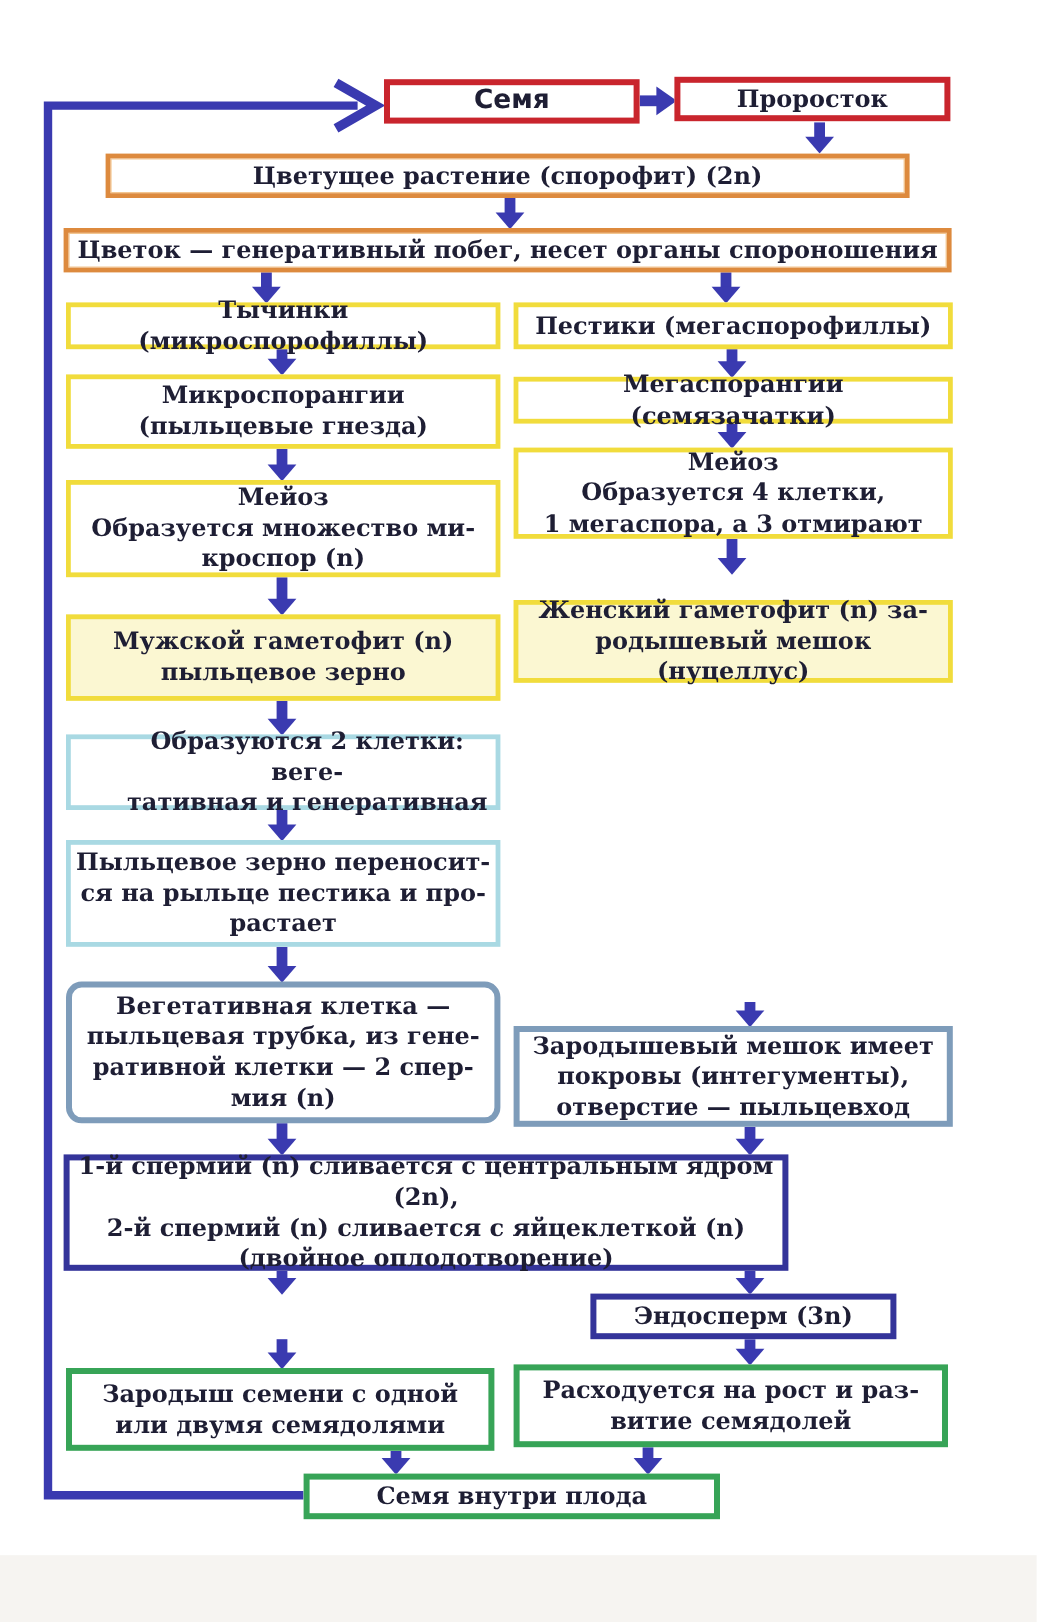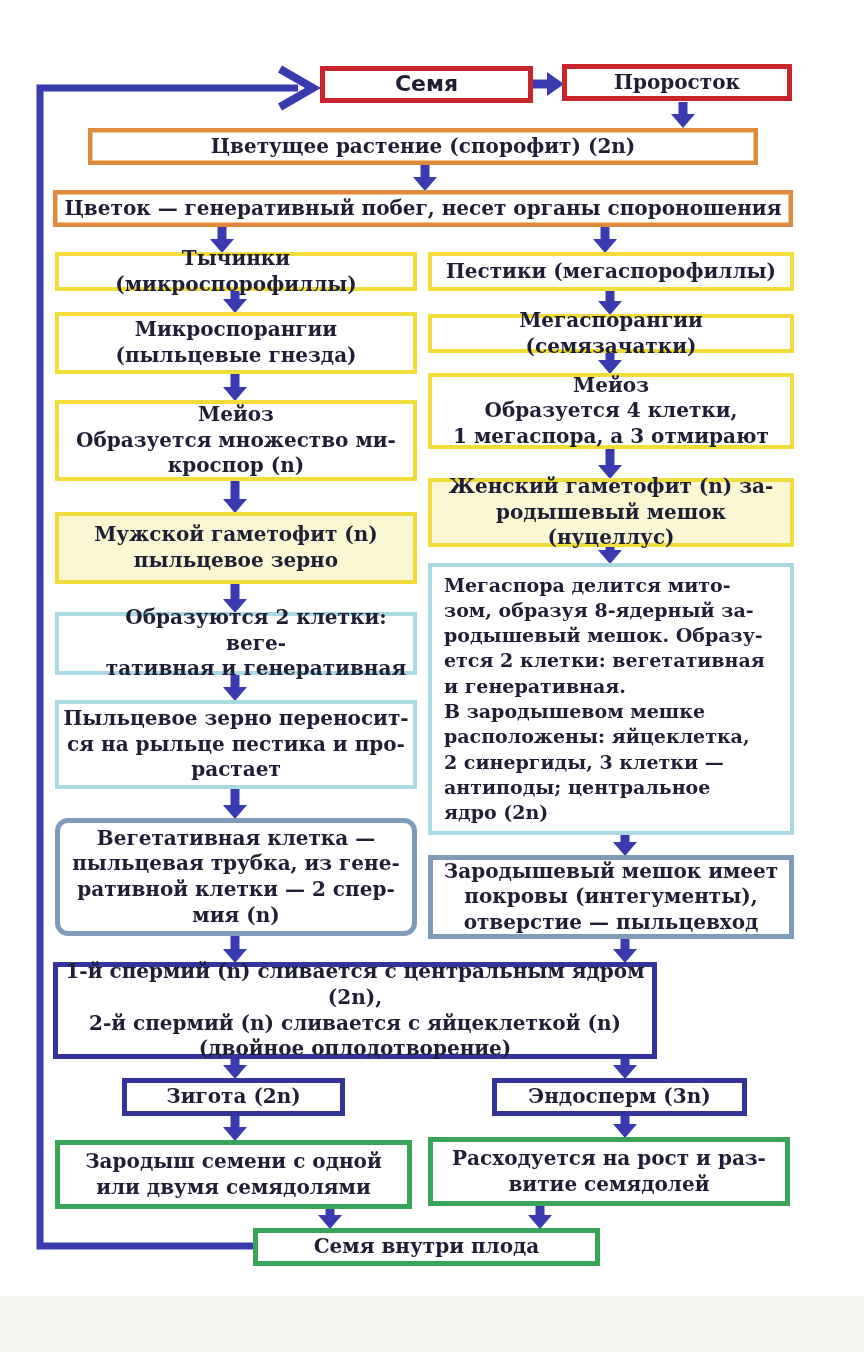--- a/index.html
+++ b/index.html
@@ -29,21 +29,21 @@
   .node-seed{left:320px;top:66px;width:213px;height:37px;font-size:22px;font-family:"DejaVu Sans",sans-serif;}
   .node-seedling{left:562px;top:64px;width:230px;height:37px;}
   .node-flowering-plant{left:88px;top:128px;width:670px;height:37px;}
   .node-flower{left:53px;top:190px;width:740px;height:37px;}
   .node-stamens{left:55px;top:252px;width:362px;height:39px;}
   .node-pistils{left:428px;top:252px;width:366px;height:39px;}
   .node-microsporangia{left:55px;top:312px;width:362px;height:62px;}
   .node-megasporangia{left:428px;top:314px;width:366px;height:39px;}
   .node-meiosis-female{left:428px;top:373px;width:366px;height:76px;}
   .node-meiosis-male{left:55px;top:400px;width:362px;height:81px;}
-  .node-female-gametophyte{left:428px;top:478px;width:366px;height:69px;}
+  .node-female-gametophyte{left:428px;top:500px;width:366px;height:69px;}
   .node-male-gametophyte{left:55px;top:512px;width:362px;height:72px;}
   .node-megaspore-mitosis{left:428px;top:563px;width:366px;height:272px;font-size:19px;line-height:1.33;text-align:left;justify-content:flex-start;padding-left:12px;}
   .node-two-cells{left:55px;top:612px;width:362px;height:63px;padding-left:40px;}
   .node-pollen-transfer{left:55px;top:700px;width:362px;height:89px;}
   .node-vegetative-cell{left:55px;top:818px;width:362px;height:118px;border-radius:13px;}
   .node-embryo-sac-cover{left:428px;top:855px;width:366px;height:84px;}
   .node-fertilization{left:53px;top:962px;width:604px;height:97px;}
   .node-zygote{left:122px;top:1078px;width:223px;height:38px;}
   .node-endosperm{left:492px;top:1078px;width:255px;height:38px;}
   .node-seed-embryo{left:55px;top:1140px;width:357px;height:69px;}
@@ -124,45 +124,34 @@
   <div class="node b-yellow node-meiosis-female">Мейоз
 Образуется 4 клетки,
 1 мегаспора, а 3 отмирают</div>
   <div class="node b-yellow node-meiosis-male">Мейоз
 Образуется множество ми-
 кроспор (n)</div>
   <div class="node b-yellow fill-cream node-female-gametophyte">Женский гаметофит (n) за-
 родышевый мешок (нуцеллус)</div>
   <div class="node b-yellow fill-cream node-male-gametophyte">Мужской гаметофит (n)
 пыльцевое зерно</div>
-  <div class="node b-cyan node-megaspore-mitosis">Мегаспора делится мито-
-зом, образуя 8-ядерный за-
-родышевый мешок. Образу-
-ется 2 клетки: вегетативная
-и генеративная.
-В зародышевом мешке
-расположены: яйцеклетка,
-2 синергиды, 3 клетки —
-антиподы; центральное
-ядро (2n)</div>
   <div class="node b-cyan node-two-cells">Образуются 2 клетки: веге-
 тативная и генеративная</div>
   <div class="node b-cyan node-pollen-transfer">Пыльцевое зерно переносит-
 ся на рыльце пестика и про-
 растает</div>
   <div class="node b-steel node-vegetative-cell">Вегетативная клетка —
 пыльцевая трубка, из гене-
 ративной клетки — 2 спер-
 мия (n)</div>
   <div class="node b-steel node-embryo-sac-cover">Зародышевый мешок имеет
 покровы (интегументы),
 отверстие — пыльцевход</div>
   <div class="node b-navy node-fertilization">1-й спермий (n) сливается с центральным ядром (2n),
 2-й спермий (n) сливается с яйцеклеткой (n)
 (двойное оплодотворение)</div>
-  <div class="node b-navy node-zygote">Зигота (2n)</div>
   <div class="node b-navy node-endosperm">Эндосперм (3n)</div>
   <div class="node b-green node-seed-embryo">Зародыш семени с одной
 или двумя семядолями</div>
   <div class="node b-green node-cotyledon-growth">Расходуется на рост и раз-
 витие семядолей</div>
   <div class="node b-green node-seed-in-fruit">Семя внутри плода</div>
 </div>
 
 </body></html>

